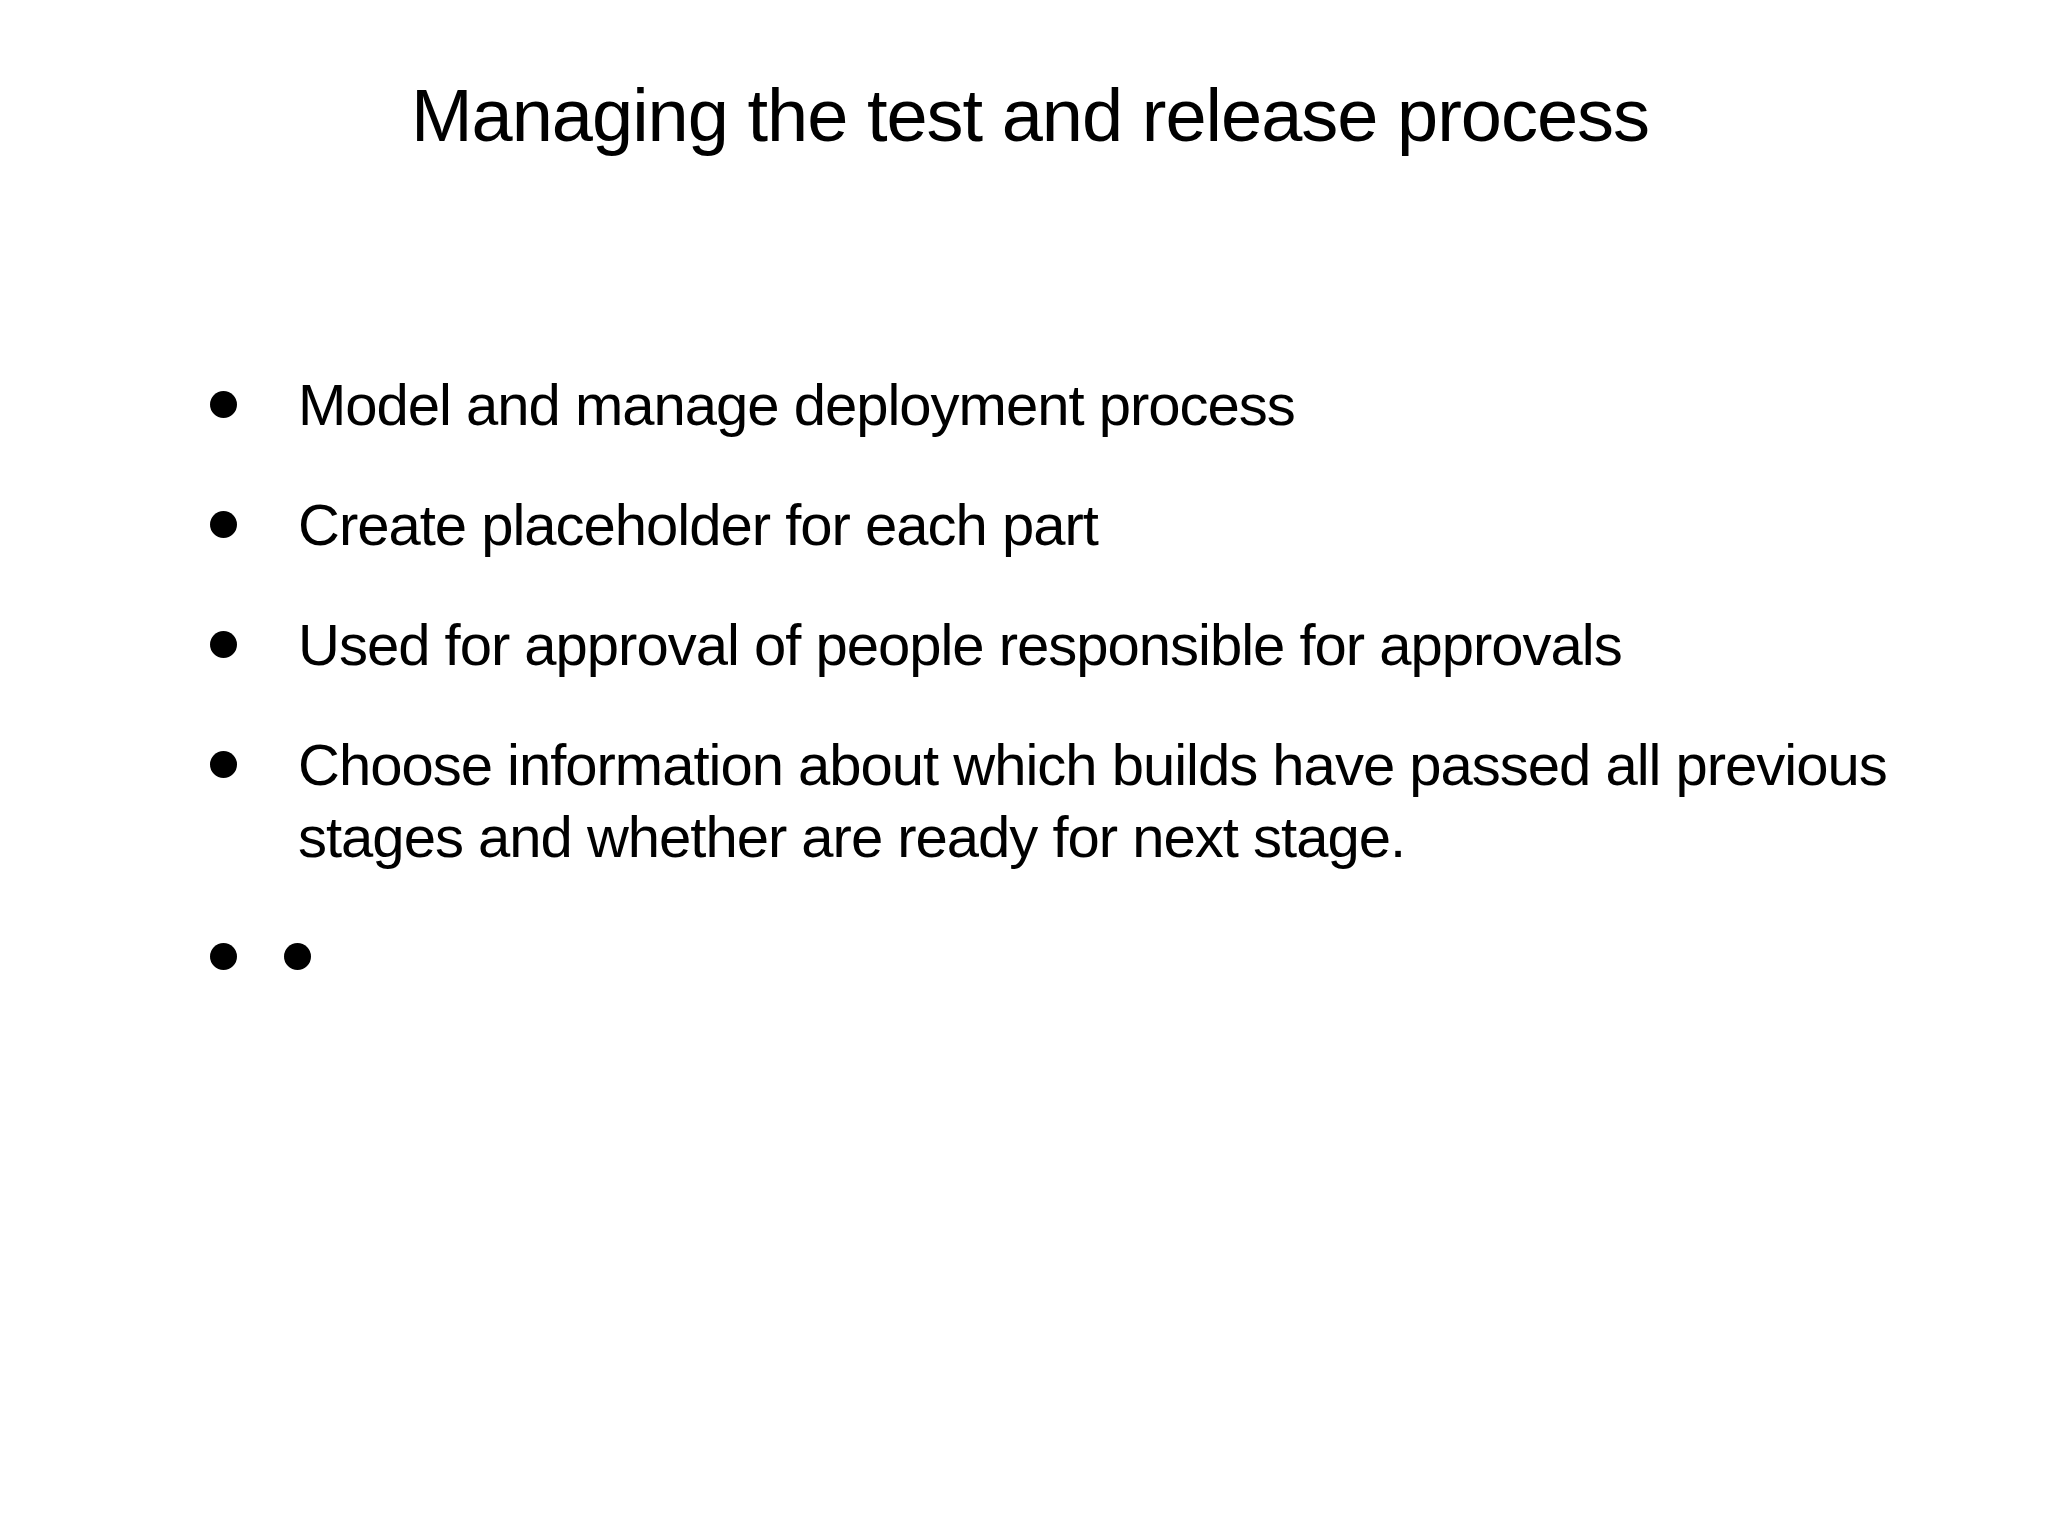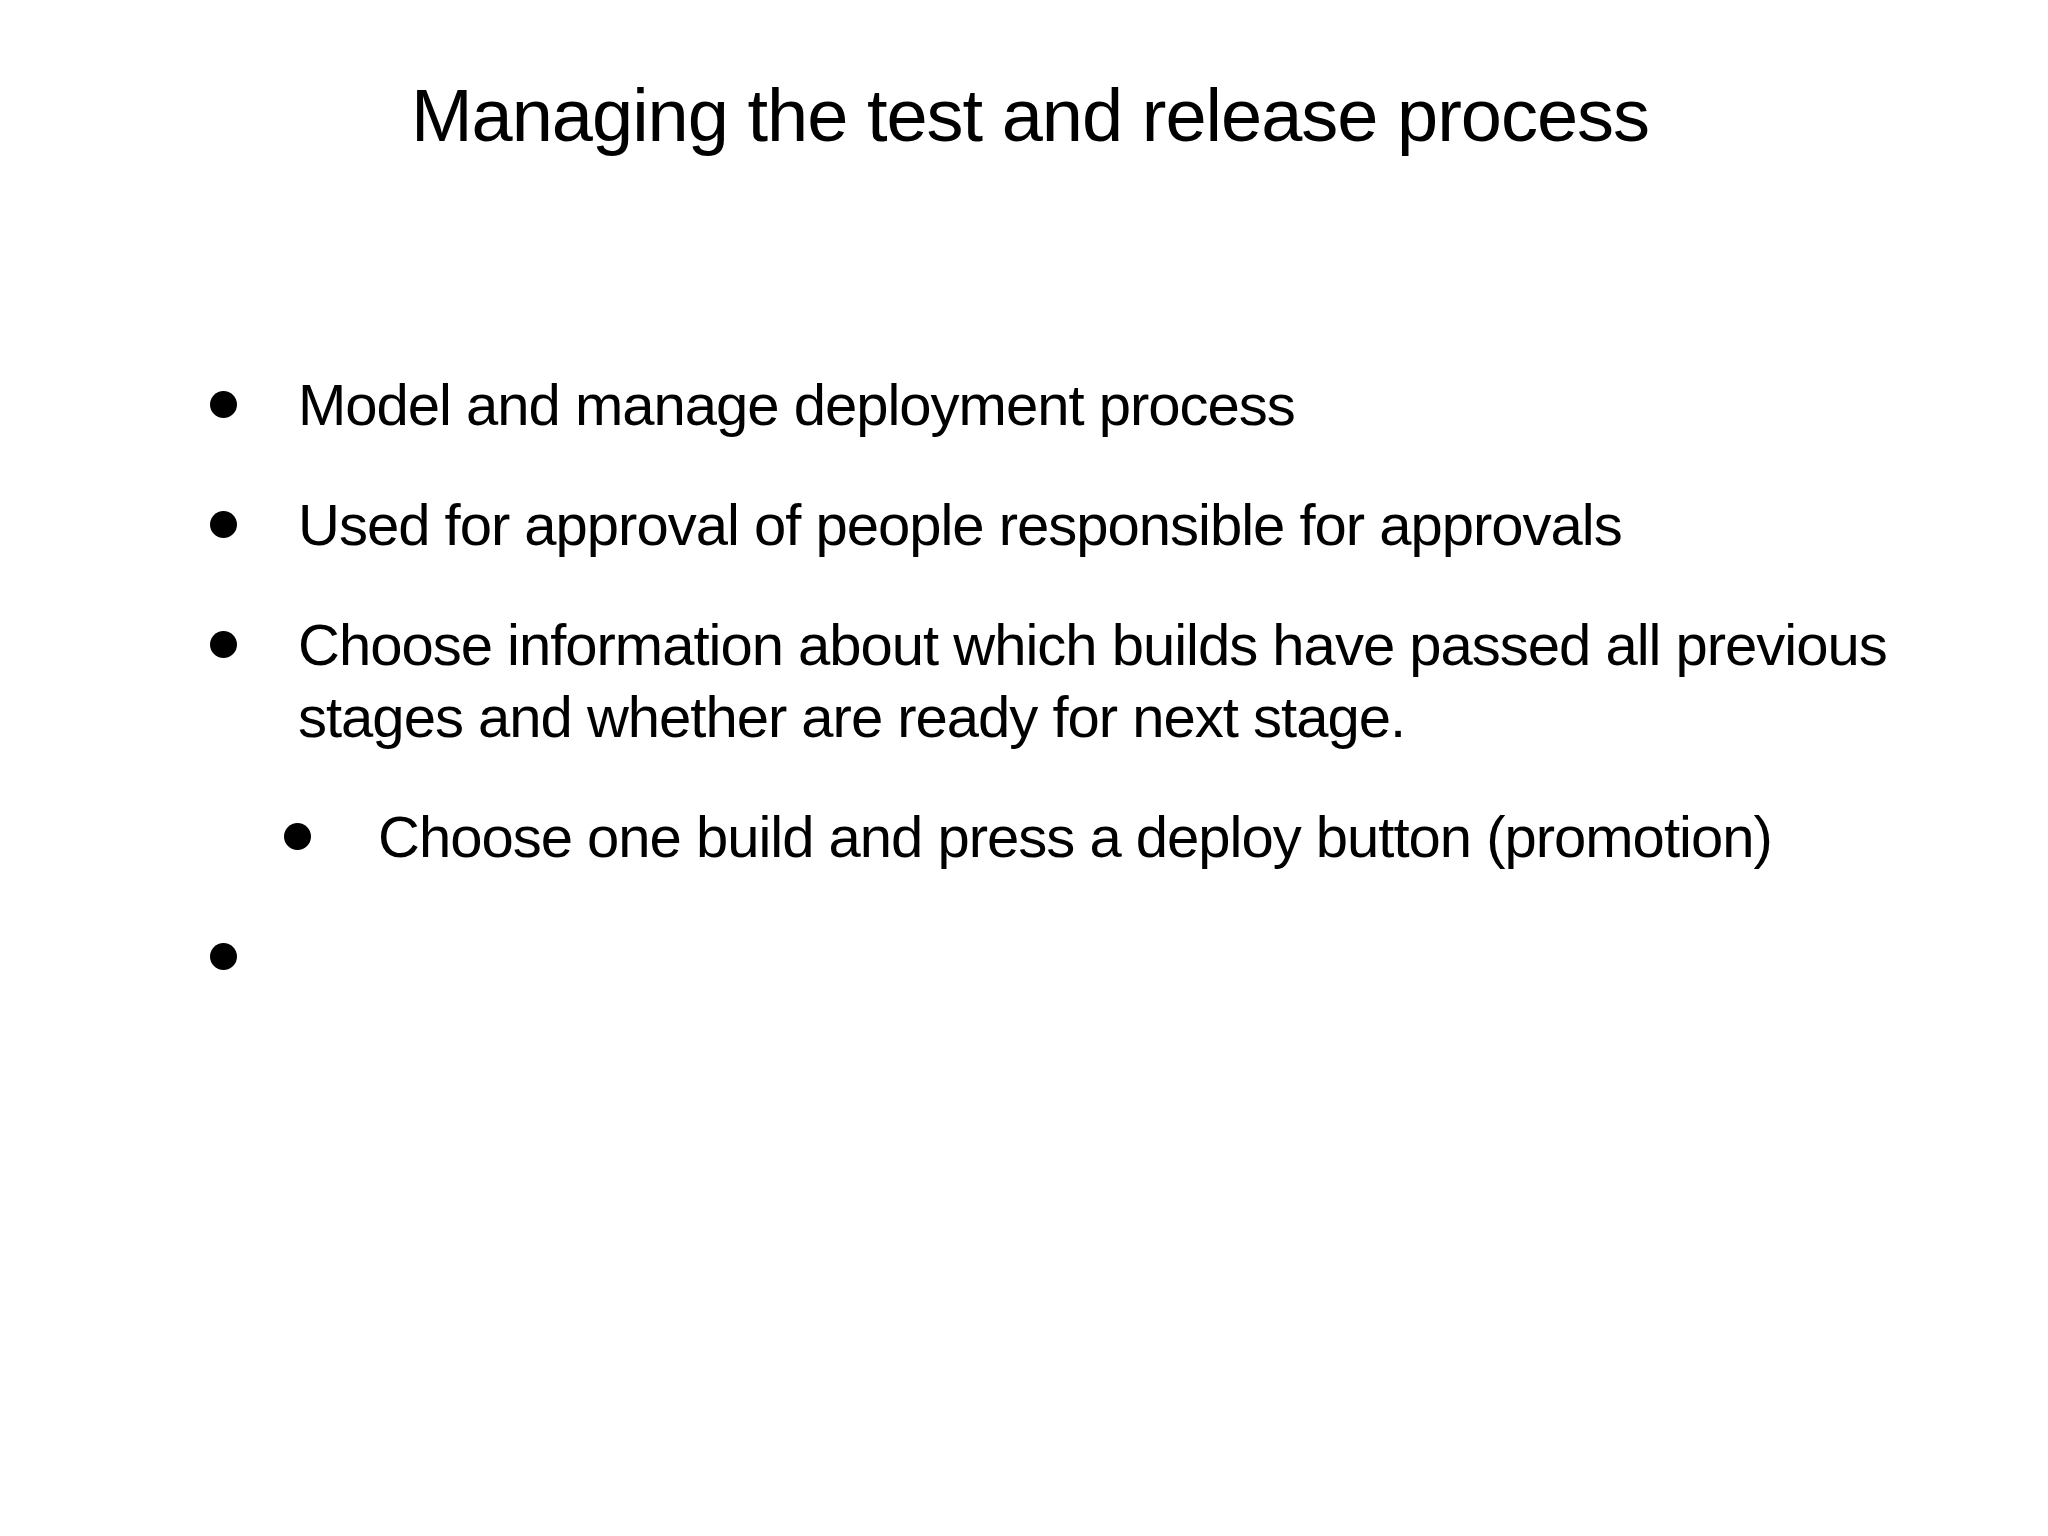--- a/index.html
+++ b/index.html
@@ -65,27 +65,30 @@
 <div class="slide">
   <h1 class="title">Managing the test and release process</h1>
 
   <ul class="bullets">
     <li class="bullet level-1">
       <span class="dot"></span>
       <span class="txt">Model and manage deployment process</span>
     </li>
     <li class="bullet level-1">
       <span class="dot"></span>
+      <span class="txt">Create placeholder for each part</span>
+    </li>
+    <li class="bullet level-1">
+      <span class="dot"></span>
       <span class="txt">Used for approval of people responsible for approvals</span>
     </li>
     <li class="bullet level-1">
       <span class="dot"></span>
       <span class="txt">Choose information about which builds have passed all previous stages and whether are ready for next stage.</span>
     </li>
     <li class="bullet level-2">
       <span class="dot"></span>
-      <span class="txt">Choose one build and press a deploy button (promotion)</span>
     </li>
     <li class="bullet level-1">
       <span class="dot"></span>
     </li>
   </ul>
 </div>
 
 </body></html>

